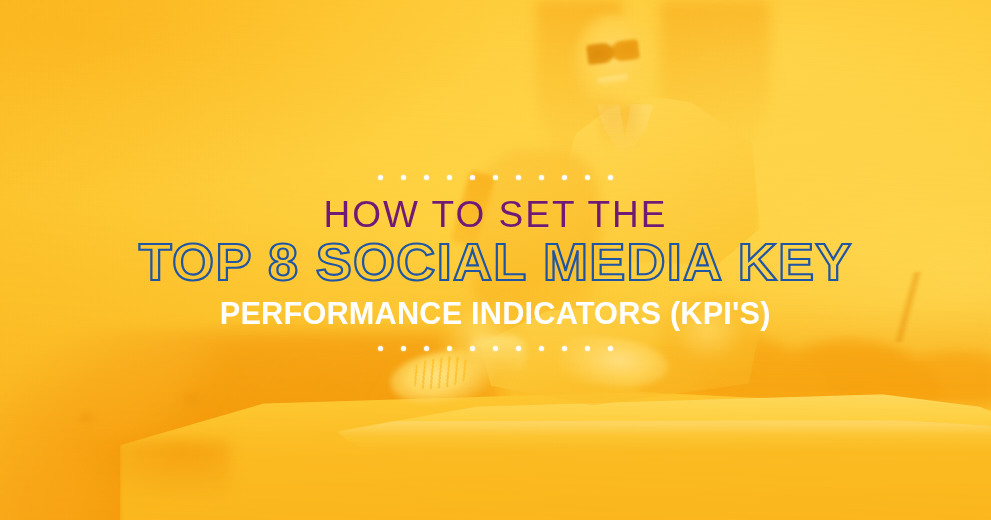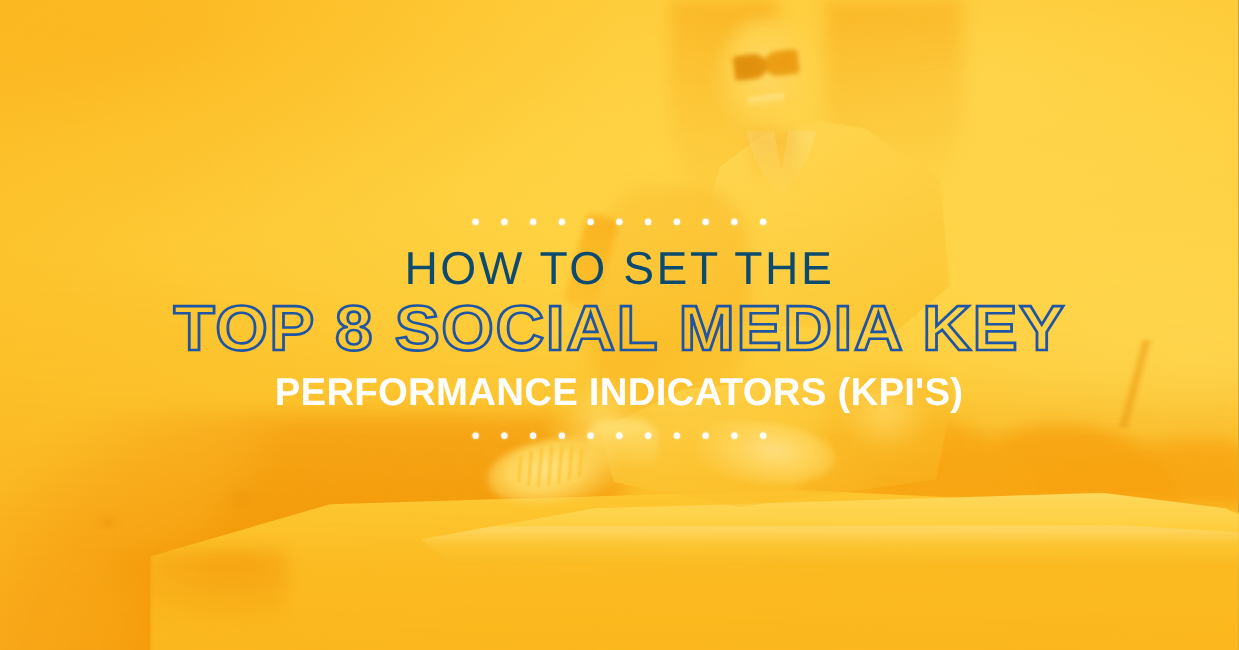--- a/index.html
+++ b/index.html
@@ -289,21 +289,21 @@
     width: 5px;
     height: 5px;
     border-radius: 50%;
     background: #FFFFFF;
     box-shadow: 0 0 2px rgba(255,255,255,0.7);
   }
   .dot-rule.top { margin-bottom: 13px; }
   .dot-rule.bottom { margin-top: 14px; }
 
   .line1 {
-    color: #0c4a6e;
+    color: #701a75;
     font-size: 37px;
     line-height: 1.02;
     font-weight: 400;
     letter-spacing: 2.0px;
     white-space: nowrap;
     text-align: center;
     text-shadow: 0 1px 0 rgba(255,255,255,0.10);
   }
 
   .line2 {

